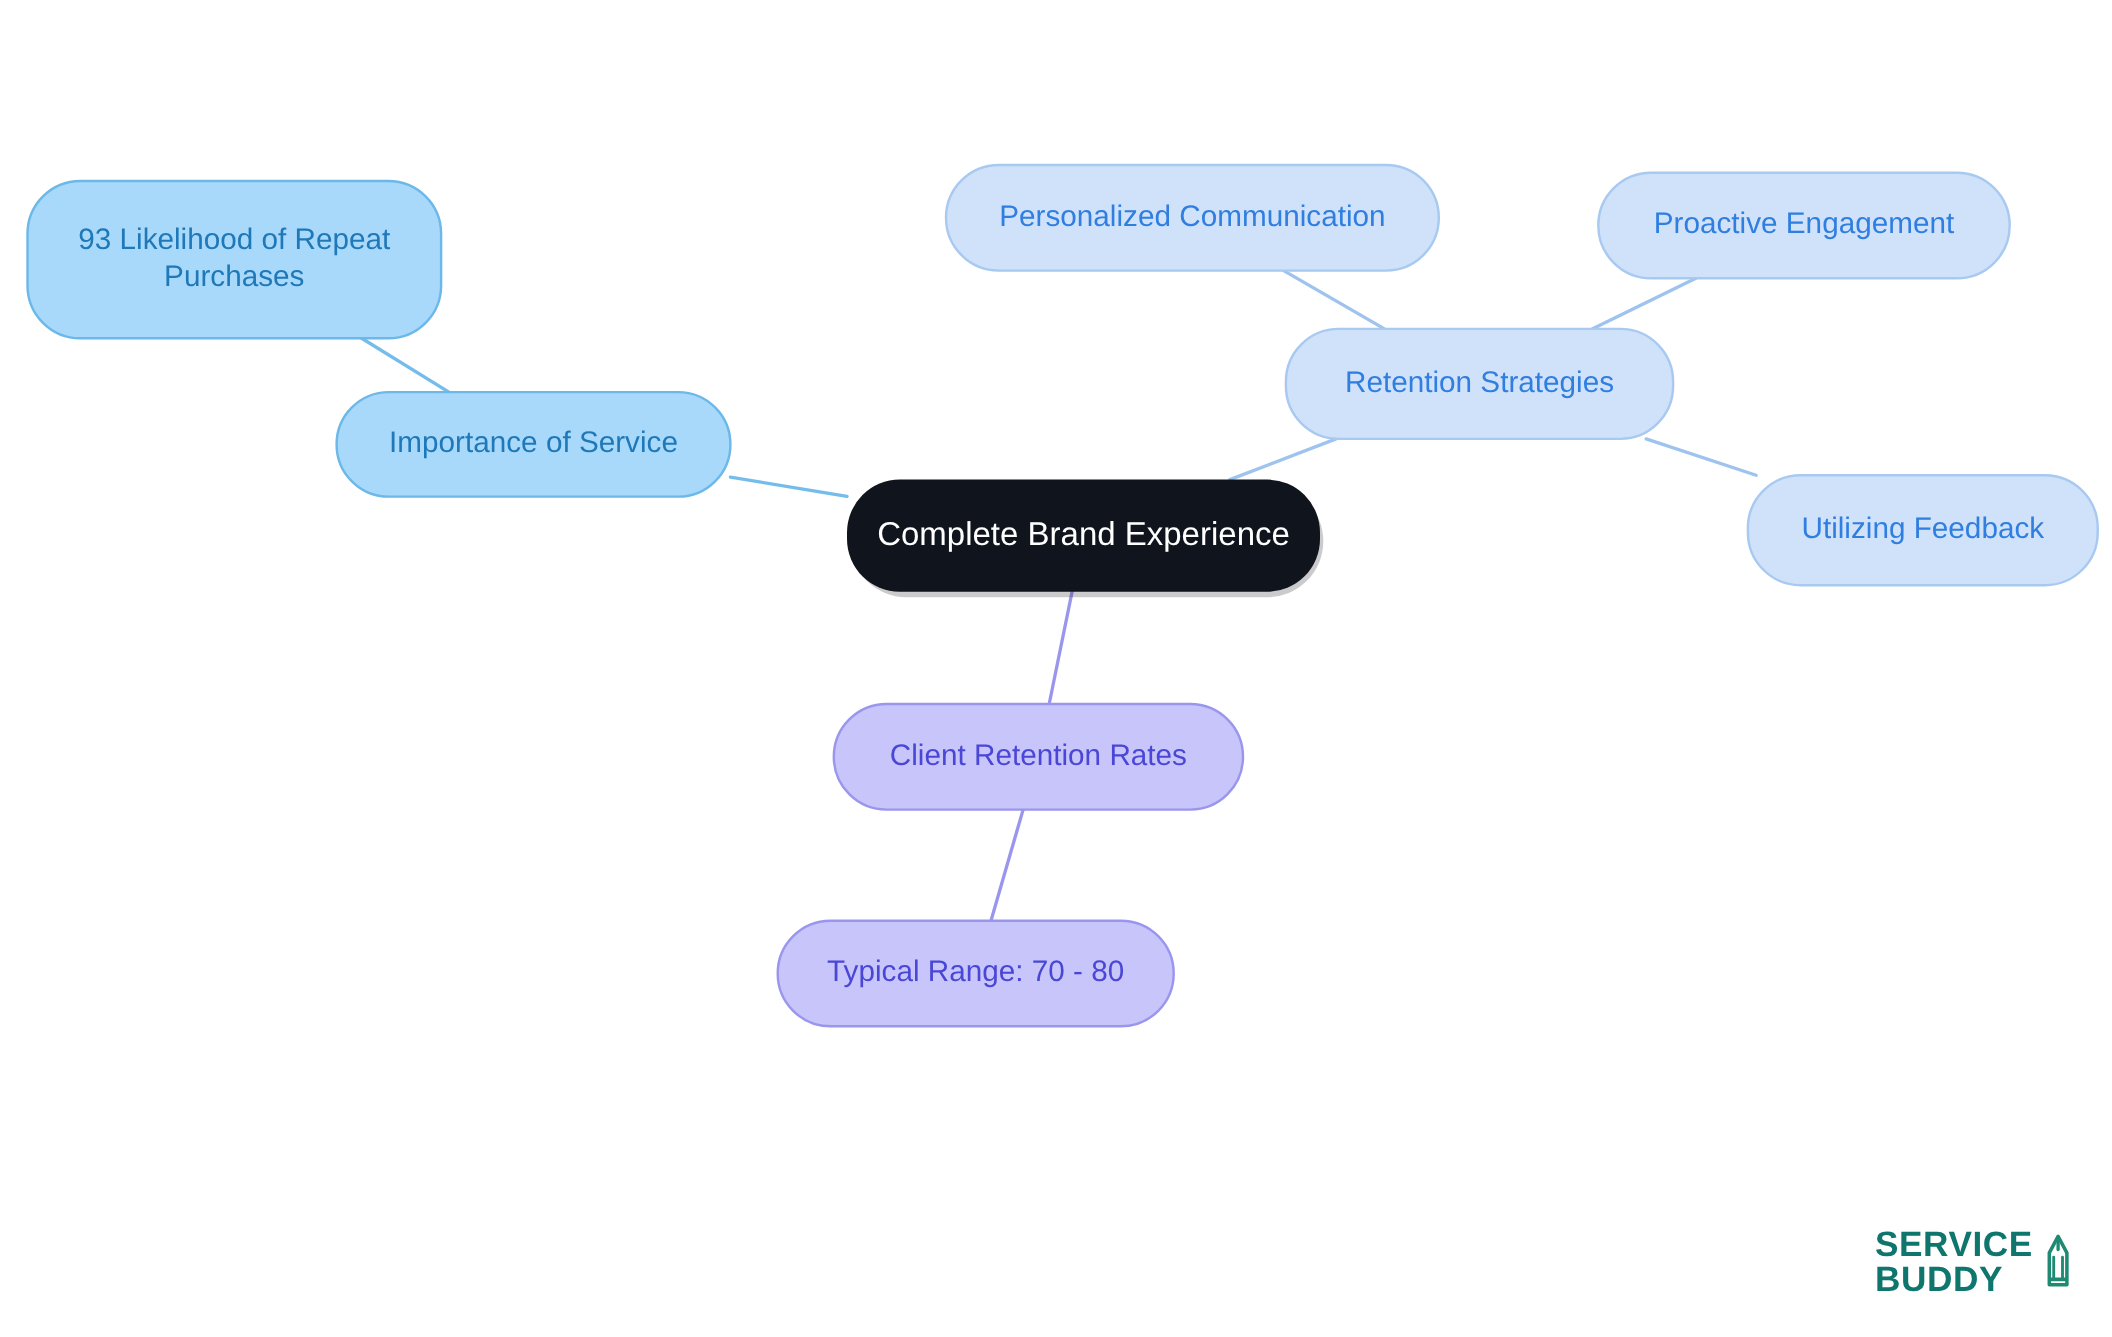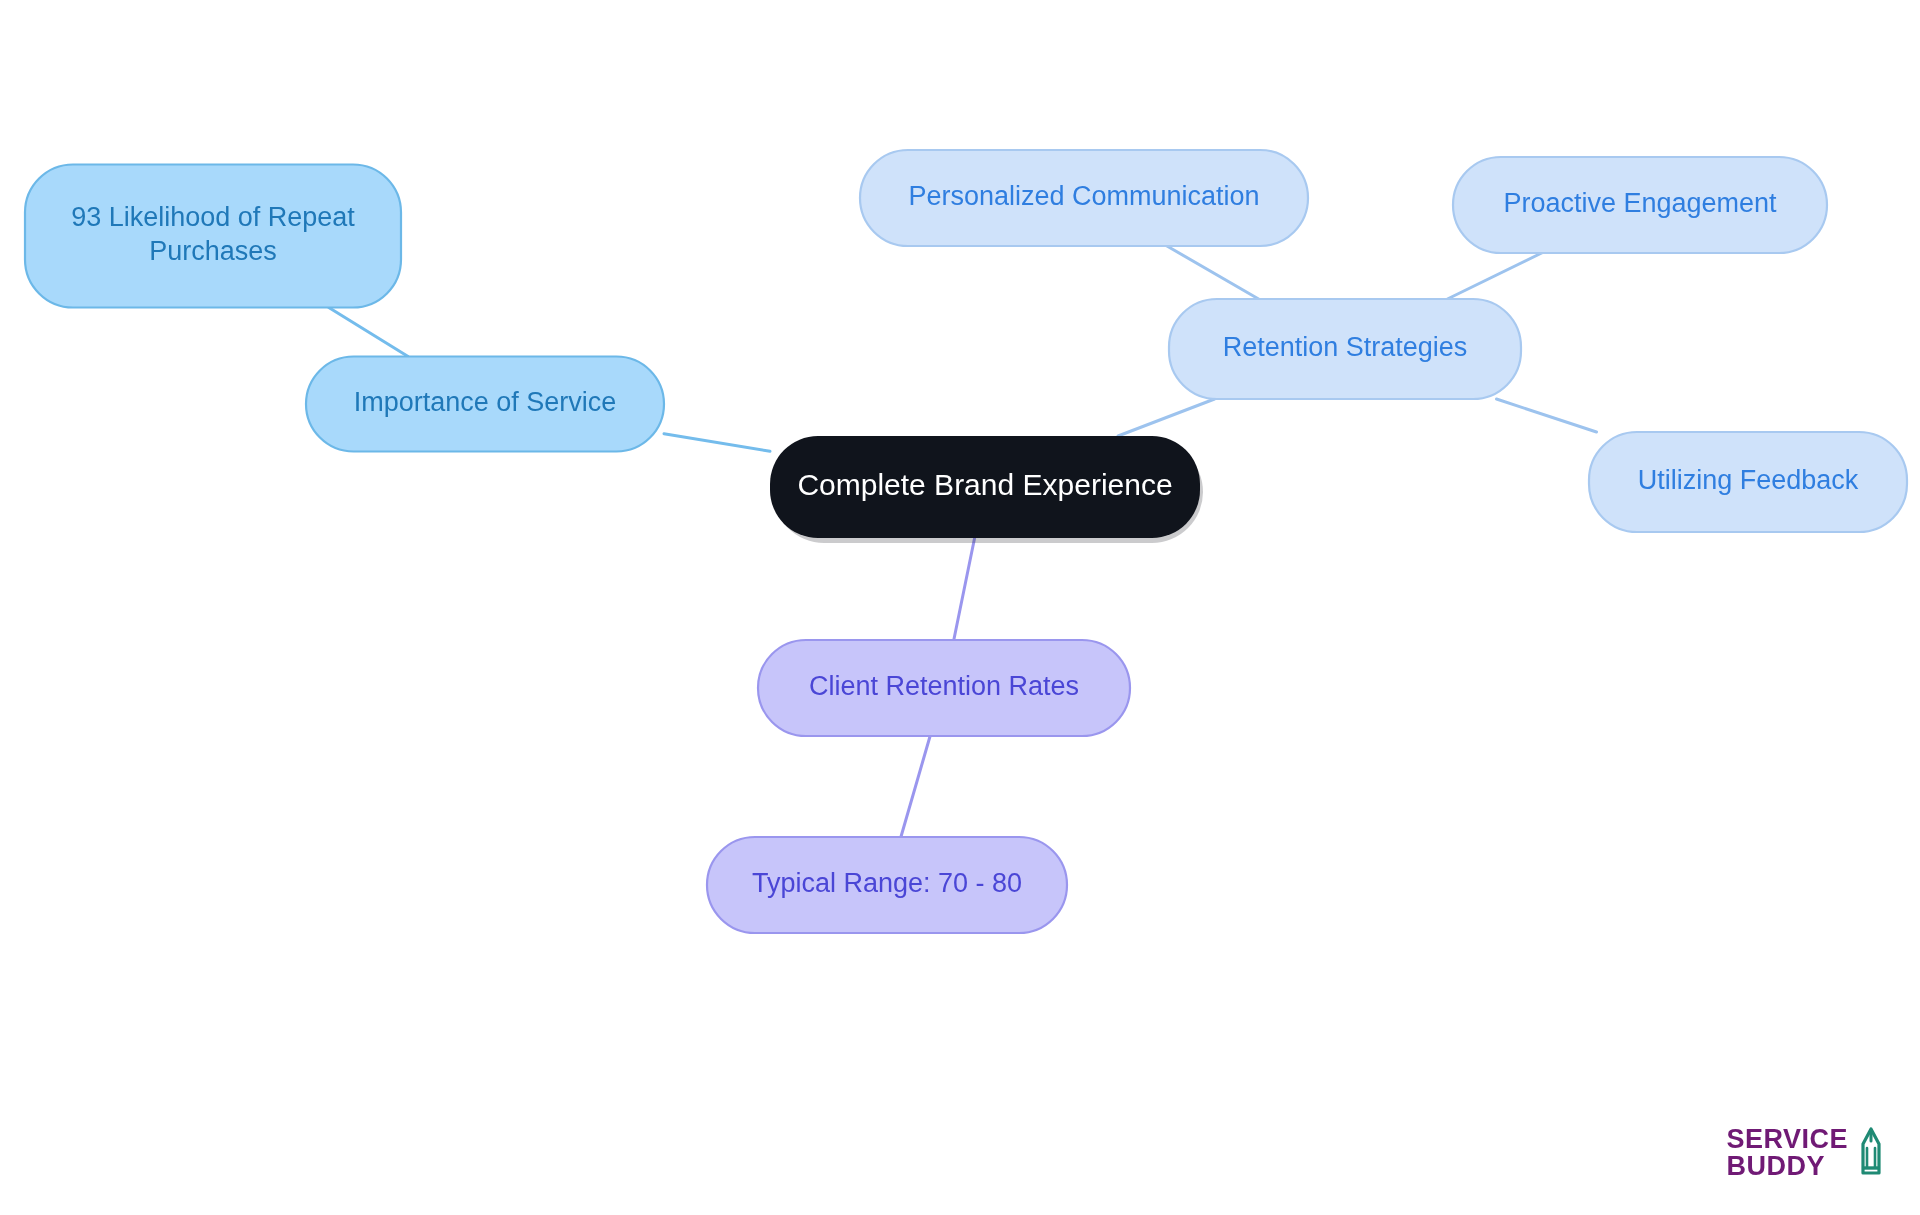--- a/index.html
+++ b/index.html
@@ -31,24 +31,24 @@
     position: absolute;
     right: 36px;
     bottom: 36px;
     display: flex;
     align-items: center;
     gap: 10px;
   }
   .brand-wordmark {
     font-family: "Liberation Sans", sans-serif;
     font-weight: bold;
-    font-size: 27px;
+    font-size: 32px;
     line-height: 0.98;
     letter-spacing: 0.5px;
-    color: #701a75;
+    color: #0f766e;
     text-align: left;
   }
   .brand-wordmark span {
     display: block;
   }
 </style>
 </head>
 <body>
 
 <svg id="mindmap-canvas" viewBox="0 0 1920 1215">

